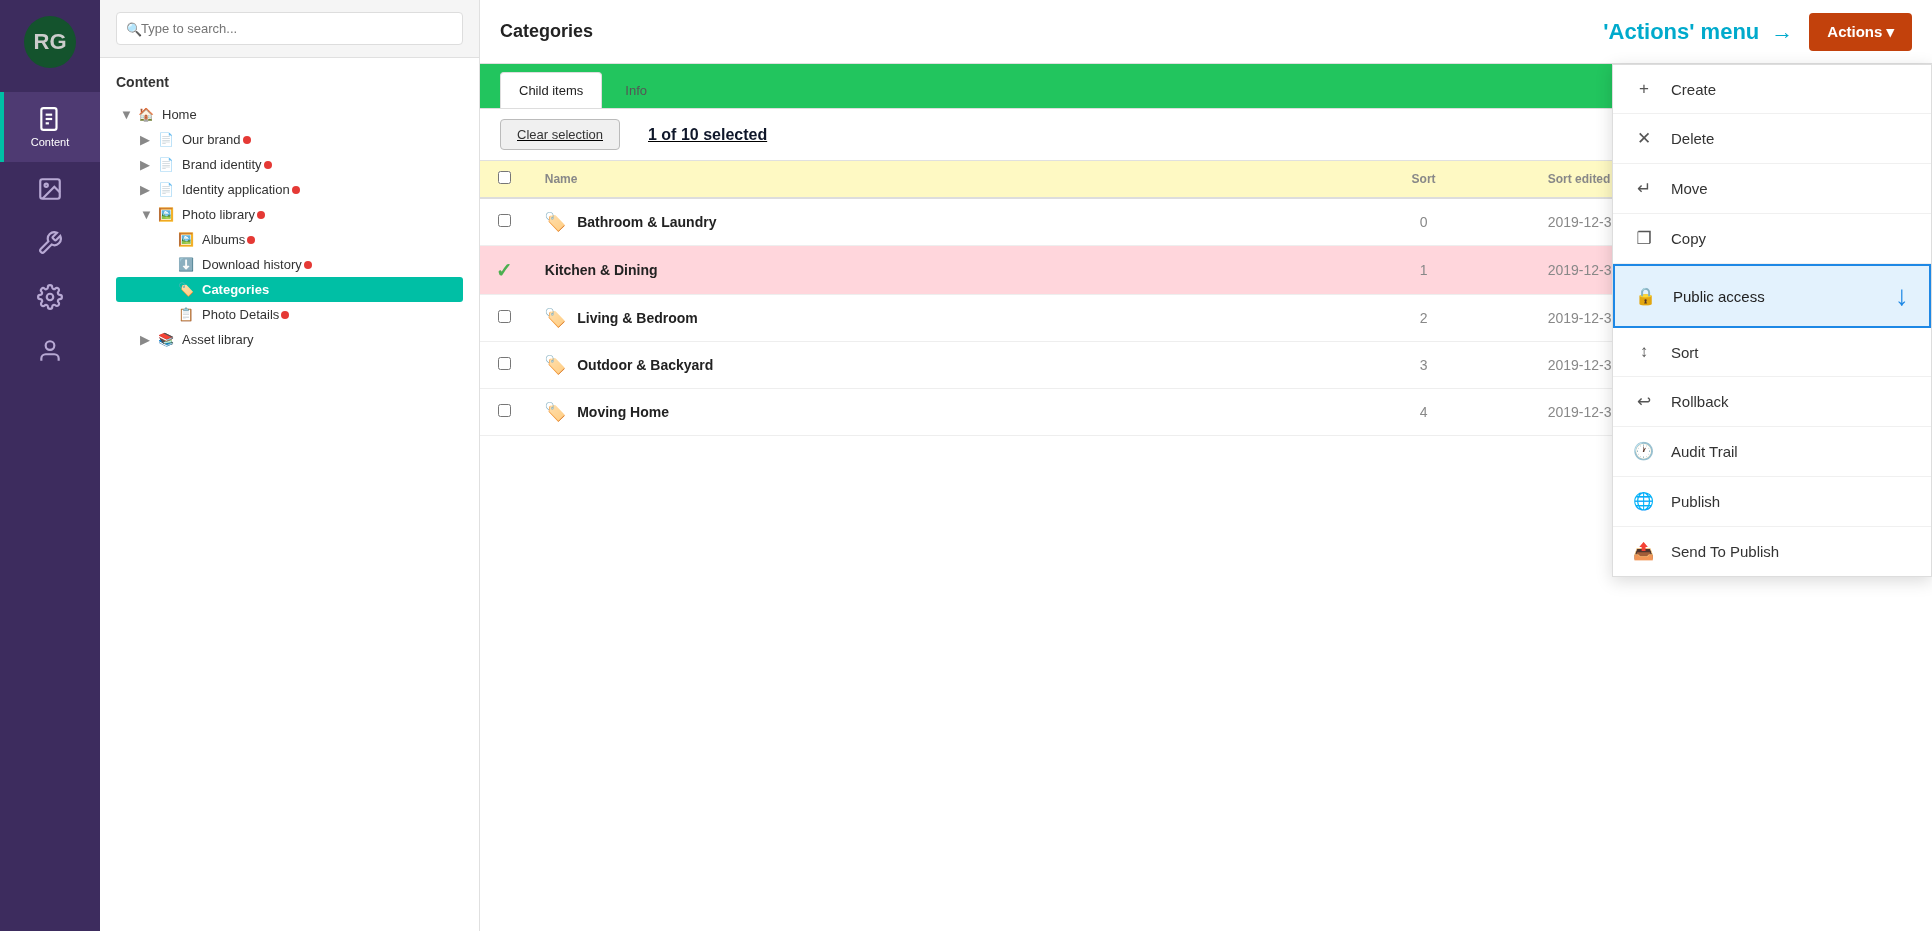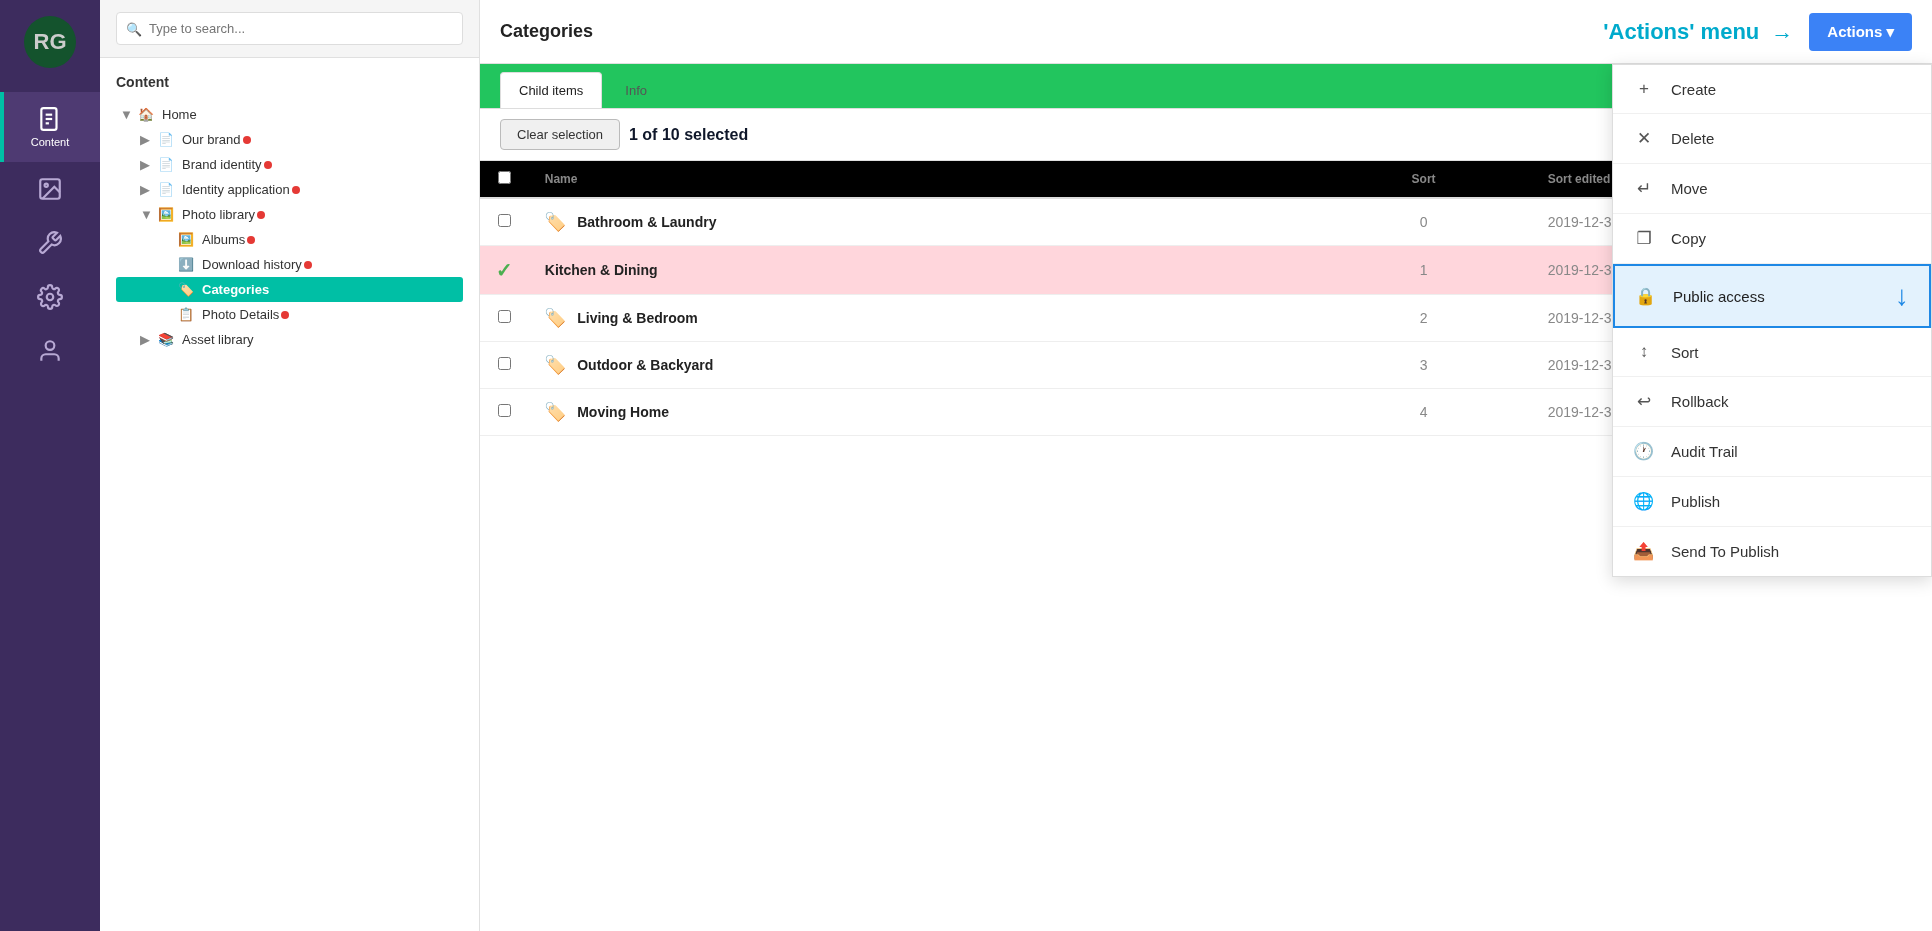--- a/index.html
+++ b/index.html
@@ -47,21 +47,21 @@
       flex-direction: column;
       flex-shrink: 0;
     }
     .search-box {
       padding: 12px 16px;
       background: #f5f5f5;
       border-bottom: 1px solid #e0e0e0;
     }
     .search-input {
       width: 100%; border: 1px solid #ddd; border-radius: 4px;
-      padding: 8px 12px 8px 32px; font-size: 13px; background: white;
+      padding: 8px 12px 8px 24px; font-size: 13px; background: white;
       color: #555; outline: none;
     }
     .search-wrapper { position: relative; }
     .search-icon-left {
       position: absolute; left: 10px; top: 50%; transform: translateY(-50%);
       color: #999; font-size: 13px;
     }
     .sidebar-content-area { padding: 16px; overflow-y: auto; }
     .sidebar-section-title { font-weight: 700; font-size: 14px; color: #333; margin-bottom: 12px; }
     .tree-item {
@@ -94,40 +94,40 @@
       display: flex; align-items: center; justify-content: space-between;
       padding: 12px 20px; background: white; border-bottom: 1px solid #e0e0e0;
       min-height: 64px;
     }
     .main-title { font-weight: 700; font-size: 18px; color: #222; }
     .annotation-label {
       font-size: 22px; font-weight: 700; color: #00aacc;
       display: flex; align-items: center; gap: 12px;
     }
     .actions-button {
-      background: #3b82f6; color: white; border: none; border-radius: 4px;
+      background: #c2410c; color: white; border: none; border-radius: 4px;
       padding: 10px 18px; font-size: 15px; cursor: pointer; font-weight: 600;
       display: flex; align-items: center; gap: 6px;
     }
 
     
     .tabs-bar {
       display: flex; background: #22c55e; border-bottom: 1px solid #ddd; padding: 0 20px;
     }
     .tab {
       padding: 10px 18px; font-size: 13px; cursor: pointer; color: #555;
       border: 1px solid transparent; border-bottom: none; margin-right: 4px; margin-top: 8px;
       border-radius: 4px 4px 0 0;
     }
     .tab.active { background: white; border-color: #ddd; color: #222; font-weight: 500; }
 
     
     .selection-bar {
-      display: flex; align-items: center; padding: 10px 20px; gap: 9px;
-      background: white; border-bottom: 1px solid #e0e0e0;
+      display: flex; align-items: center; padding: 10px 20px; gap: 28px;
+      background: white; border-bottom: 1px solid #e0e0e0; text-decoration: underline;
     }
     .clear-btn {
       border: 1px solid #bbb; background: #f0f0f0; color: #333; padding: 7px 16px;
       border-radius: 4px; cursor: pointer; font-size: 13px; font-weight: 500;
     }
     .selection-count { font-weight: 700; font-size: 16px; color: #0f172a; }
 
     
     .annotation-banner {
       background: transparent; padding: 8px 20px;
@@ -135,21 +135,21 @@
     }
 
     
     .content-table {
       flex: 1; overflow-y: auto; background: white; margin: 0 0 0 0;
     }
     table { width: 100%; border-collapse: collapse; }
     thead tr { border-bottom: 2px solid #ddd; }
     thead th {
       text-align: left; padding: 10px 16px; font-size: 12px; font-weight: 600;
-      color: #888; background: #000000;
+      color: #888; background: #fef9c3;
     }
     thead th.checkbox-col { width: 40px; text-align: center; }
     thead th.sort-col { text-align: center; }
     tbody tr { border-bottom: 1px solid #eee; }
     tbody tr.selected { background: #ffd6dc; }
     tbody td { padding: 12px 16px; font-size: 14px; }
     tbody td.checkbox-col { text-align: center; }
     tbody td.sort-col { text-align: center; color: #888; }
     tbody td.date-col { color: #888; }
     .tag-icon { color: #3ab6e0; font-size: 18px; }

